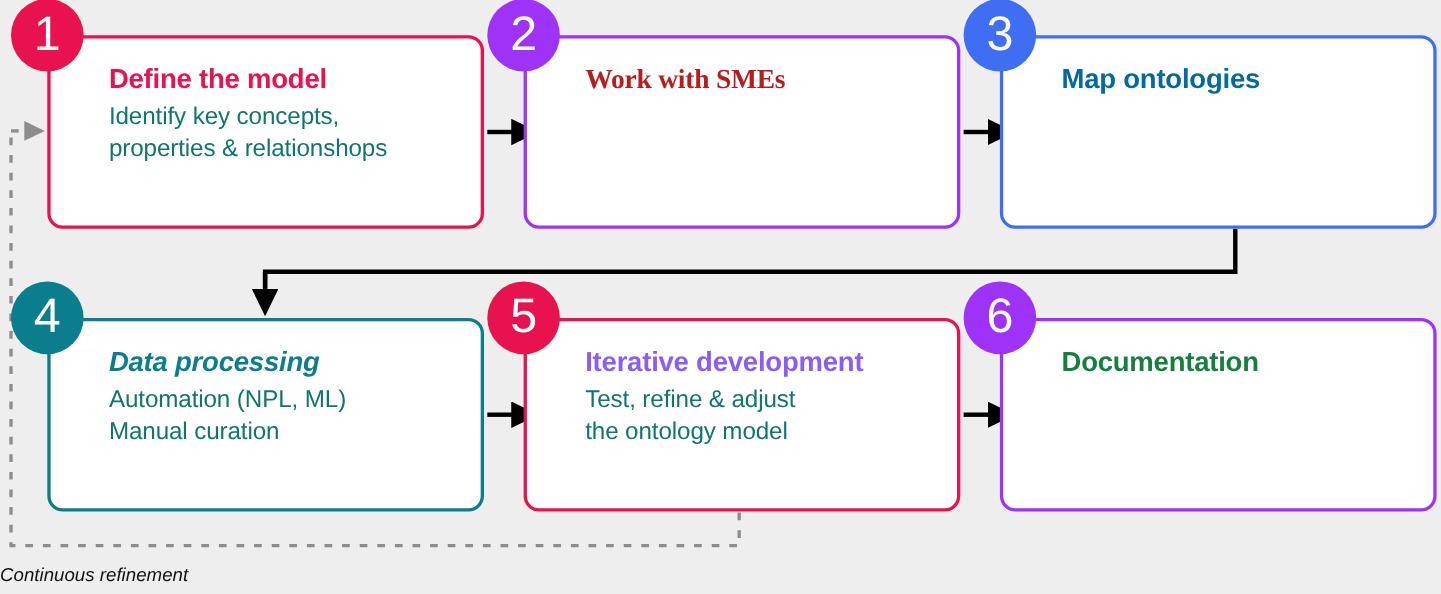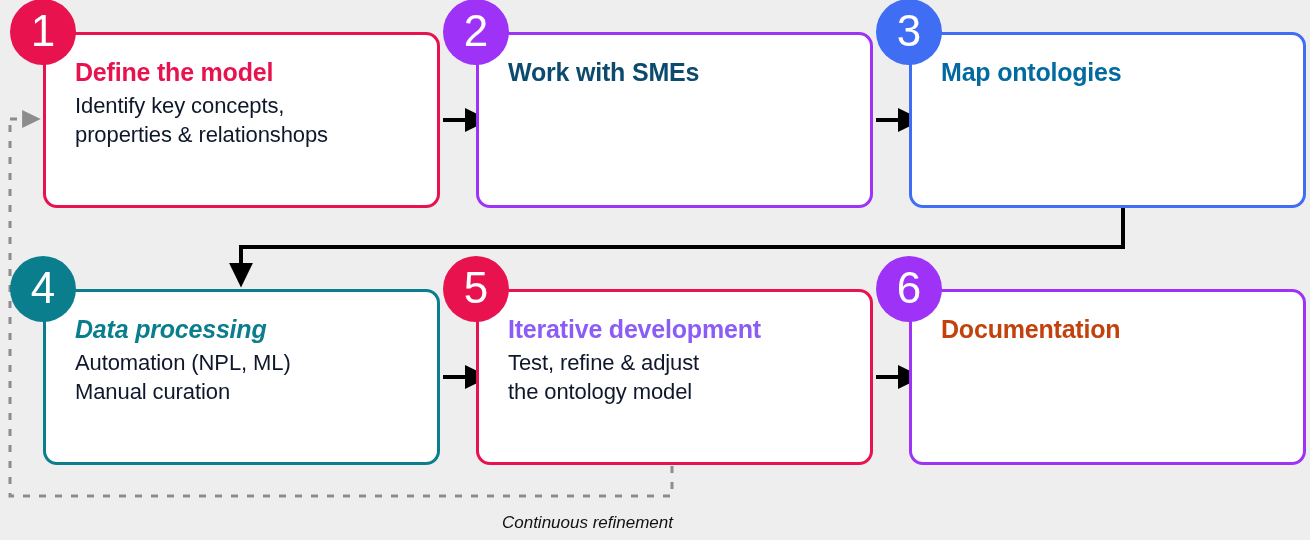--- a/index.html
+++ b/index.html
@@ -57,49 +57,49 @@
     font-size: 44px;
     line-height: 1;
     font-weight: 300;
     letter-spacing: 0px;
     z-index: 5;
     padding-bottom: 3px;
     box-sizing: border-box;
   }
   .step-content {
     position: absolute;
-    left: 32px;
+    left: 56px;
     top: 26px;
     right: 16px;
     z-index: 4;
   }
   .step-title {
     font-size: 25px;
     font-weight: bold;
     line-height: 1.16;
     margin: 0 0 5px 0;
     letter-spacing: -0.2px;
   }
   .step-desc {
     font-size: 22px;
     font-weight: normal;
     line-height: 1.30;
-    color: #0f172a;
+    color: #0f766e;
     margin: 0;
     letter-spacing: -0.1px;
     white-space: pre-line;
   }
 
   
   .loop-caption {
     position: absolute;
     left: 0;
     top: 513px;
     width: 673px;
-    text-align: right;
+    text-align: left;
     font-size: 17px;
     font-style: italic;
     color: #111111;
     z-index: 3;
   }
 </style>
 </head>
 <body>
 
 <div id="canvas" style="background: rgb(238, 238, 238);">
@@ -144,21 +144,21 @@
 properties &amp; relationshops</div>
     </div>
   </div>
 
   <div class="step" style="left:476px; top:32px; width:397px; height:176px;">
     <div class="step-box" style="border-color: rgb(158, 51, 247);"></div>
     <div class="step-badge" style="background: rgb(158, 51, 247);">
       <span>2</span>
     </div>
     <div class="step-content">
-      <div class="step-title" style="color: #0c4a6e;">Work with SMEs</div>
+      <div class="step-title" style="color: #b91c1c; font-family: Liberation Serif, serif;">Work with SMEs</div>
     </div>
   </div>
 
   <div class="step" style="left:909px; top:32px; width:397px; height:176px;">
     <div class="step-box" style="border-color: rgb(63, 110, 245);"></div>
     <div class="step-badge" style="background: rgb(63, 110, 245);">
       <span>3</span>
     </div>
     <div class="step-content">
       <div class="step-title" style="color: #0369a1;">Map ontologies</div>
@@ -188,19 +188,19 @@
 the ontology model</div>
     </div>
   </div>
 
   <div class="step" style="left:909px; top:289px; width:397px; height:176px;">
     <div class="step-box" style="border-color: rgb(158, 51, 247);"></div>
     <div class="step-badge" style="background: rgb(158, 51, 247);">
       <span>6</span>
     </div>
     <div class="step-content">
-      <div class="step-title" style="color: #c2410c;">Documentation</div>
+      <div class="step-title" style="color: #15803d;">Documentation</div>
     </div>
   </div>
 
   <div class="loop-caption">Continuous refinement</div>
 
 </div>
 
 </body></html>

